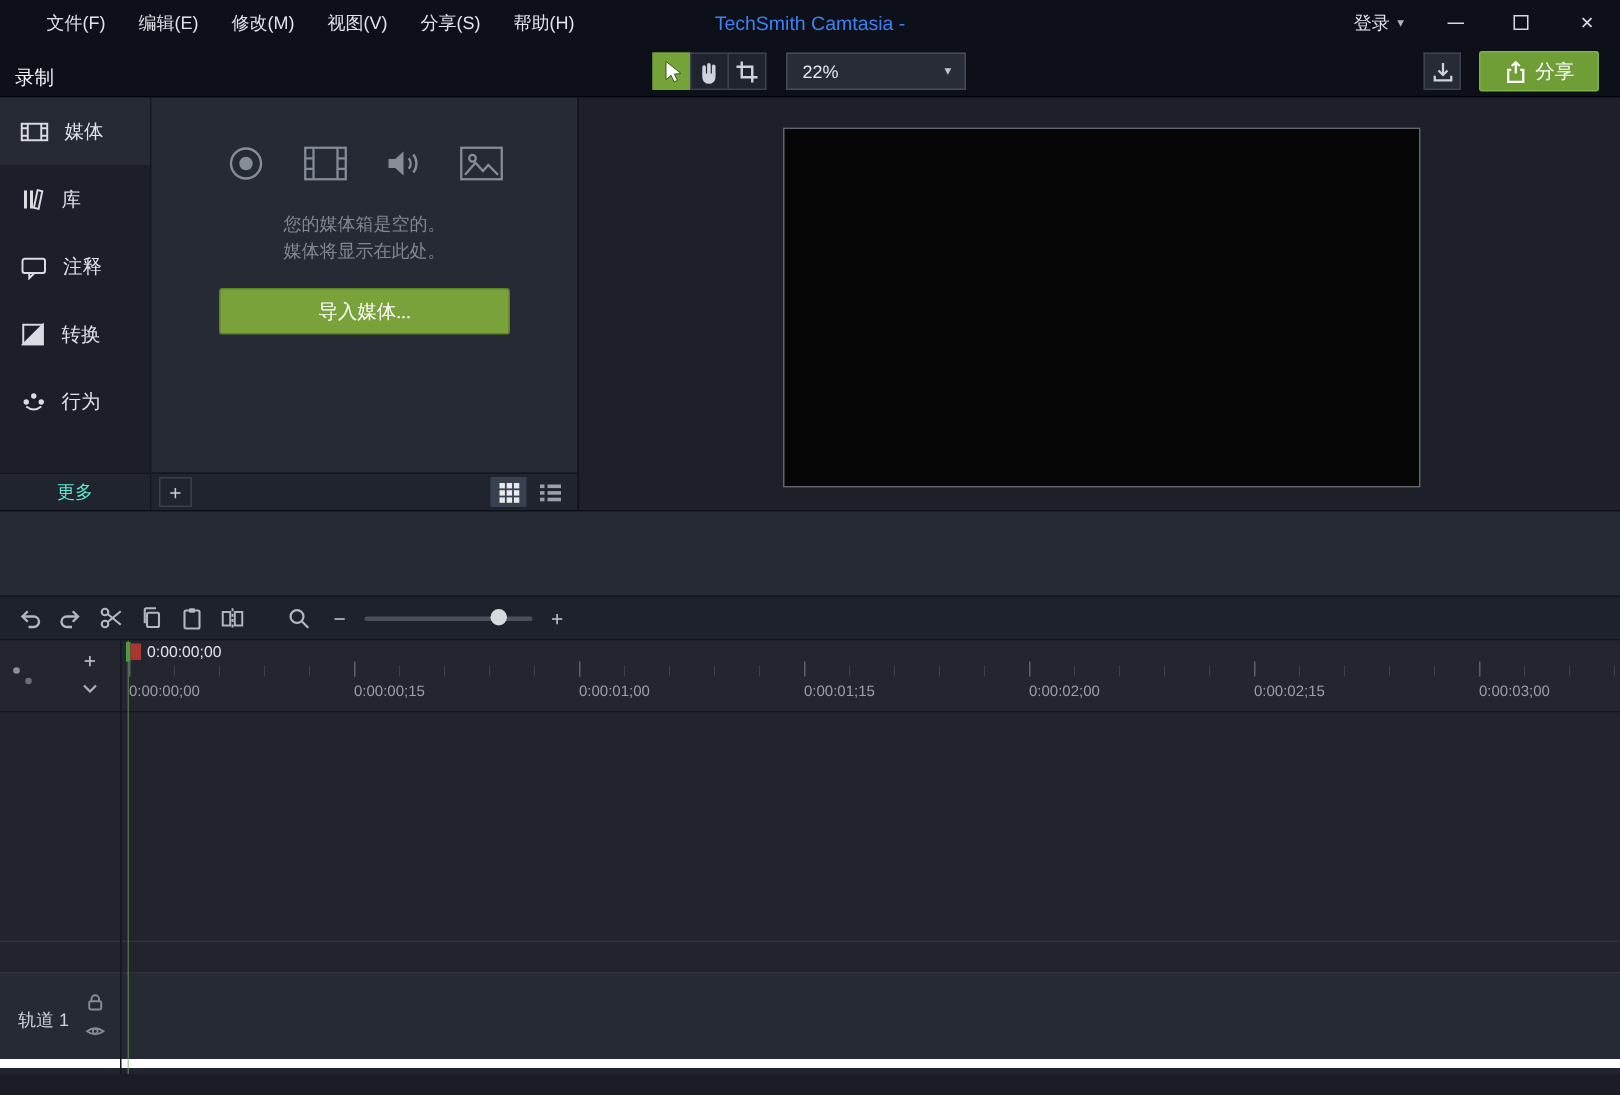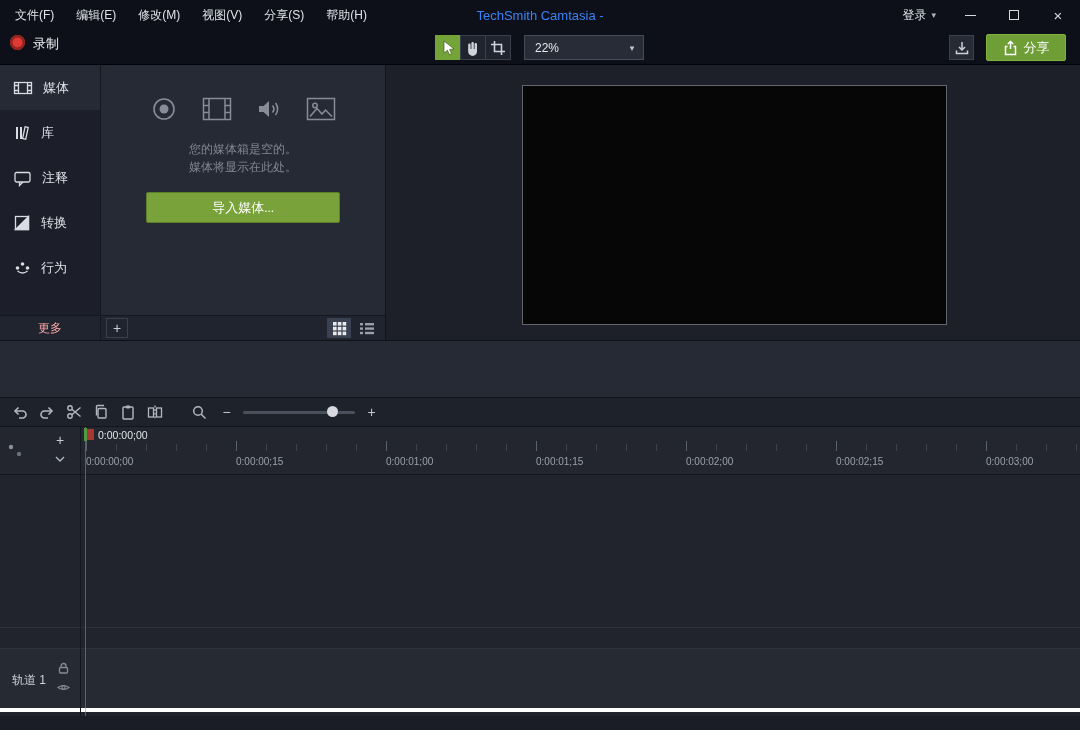--- a/index.html
+++ b/index.html
@@ -3,50 +3,50 @@
 <meta charset="utf-8">
 <style>
   * { margin:0; padding:0; box-sizing:border-box; }
   html,body { width:1080px; height:730px; }
   body { font-family:"Liberation Sans","DejaVu Sans",sans-serif; background:#20232c; color:#e8eaee; overflow:hidden; }
   .app { position:relative; width:1080px; height:730px; background:#20232c; }
   svg { display:block; }
 
   
   .titlebar { position:absolute; left:0; top:0; width:1080px; height:30px; background:#0d1019; display:flex; align-items:center; }
-  .menus { display:flex; padding-left:4px;justify-content:space-between; }
+  .menus { display:flex; padding-left:20px;justify-content:space-between; }
   .menu-item { font-size:12px; color:#dfe2e8; padding:0 11px; line-height:30px; }
   .win-title { position:absolute; left:0; right:0; text-align:center; font-size:13px; color:#3b82f6; pointer-events:none; }
   .tb-right { position:absolute; right:0; top:0; height:30px; display:flex; align-items:center; }
   .login { font-size:12px; color:#dfe2e8; padding:0 12px; display:flex; align-items:center; gap:5px; }
   .login .chev { font-size:9px; color:#aeb3bc; }
   .win-btn { width:44px; height:30px; display:flex; align-items:center; justify-content:center; }
   .glyph-min { width:11px; height:1px; background:#d6d9de; }
   .glyph-max { width:10px; height:10px; border:1px solid #d6d9de; }
   .glyph-close { font-size:15px; color:#d6d9de; line-height:1; }
 
   
   .toolbar { position:absolute; left:0; top:30px; width:1080px; height:35px; background:#0d1019; border-bottom:1px solid #000309; }
-  .record { position:absolute; left:10px; top:5px; height:25px; display:flex; align-items:flex-start; gap:8px; }
+  .record { position:absolute; left:10px; top:5px; height:25px; display:flex; align-items:center; gap:8px;flex-direction:column; }
   .rec-dot { width:15px; height:15px; border-radius:50%; background:#e03a34; box-shadow:inset 0 0 0 2.5px #8f2420; }
   .record-label { font-size:13px; color:#f0f2f5; }
   .tools { position:absolute; left:435px; top:5px; display:flex; }
   .tool { width:26px; height:25px; background:#20242e; border:1px solid #3a404c; display:flex; align-items:center; justify-content:center; margin-right:-1px; }
   .tool.selected { background:#74a338; border-color:#74a338; }
   .zoom-dd { position:absolute; left:524px; top:5px; width:120px; height:25px; background:#272c37; border:1px solid #454b58; display:flex; align-items:center; }
   .zoom-val { flex:1; padding-left:10px; font-size:12px; color:#e6e8ed; }
   .zoom-arrow { width:22px; text-align:center; color:#c3c8d0; font-size:9px; }
   .dl-btn { position:absolute; right:106px; top:5px; width:25px; height:25px; background:#262b36; border:1px solid #3c4350; display:flex; align-items:center; justify-content:center; }
   .share-btn { position:absolute; right:14px; top:4px; width:80px; height:27px; background:#6e9e35; border:1px solid #7fb23f; border-radius:2px; display:flex; align-items:center; justify-content:center; gap:6px; color:#fff; font-size:13px; }
 
   
   .sidebar { position:absolute; left:0; top:65px; width:100px; height:250px; background:#1c1f29; }
   .side-item { height:45px; display:flex; align-items:center; gap:10px; padding-left:13px; font-size:13px; color:#dfe2e8; }
   .side-item.selected { background:#262a35; }
-  .more-row { position:absolute; left:0; top:315px; width:100px; height:25px; background:#20242e; border-top:1px solid #141720; display:flex; align-items:center; justify-content:center; font-size:12px; color:#fca5a5; }
+  .more-row { position:absolute; left:0; top:315px; width:100px; height:25px; background:#20242e; border-top:1px solid #141720; display:flex; align-items:center; justify-content:center; font-size:12px; color:#5eead4; }
 
   
   .media-panel { position:absolute; left:100px; top:65px; width:285px; height:250px; background:#262a35; border-left:1px solid #141821; }
   .panel-header { height:38px; background:#181b24; display:flex; align-items:center; justify-content:center; font-size:13px; color:#e9ebef; }
   .empty-icons { margin-top:30px; display:flex; align-items:center; justify-content:center; gap:24px; }
   .empty-text { margin-top:17px; text-align:center; font-size:12px; line-height:18px; color:#818793; }
   .import-btn { display:block; margin:16px auto 0; width:194px; height:31px; background:#79a23a; color:#fff; font-size:13px; border:1px solid #5d7f2a; border-radius:2px; font-family:Liberation Serif, serif; }
   .panel-strip { position:absolute; left:100px; top:315px; width:285px; height:25px; background:#20242e; border-top:1px solid #141720; border-left:1px solid #141821; display:flex; align-items:center; }
   .strip-plus { width:22px; height:20px; margin-left:5px; border:1px solid #3a404c; color:#c9cdd4; font-size:14px; display:flex; align-items:center; justify-content:center; }
   .strip-views { margin-left:auto; margin-right:6px; display:flex; gap:4px; align-items:center; }
@@ -85,21 +85,21 @@
   .gutter-dots { position:absolute; left:6px; top:14px; }
   .add-track-btn { position:absolute; left:50px; top:4px; width:20px; height:17px; display:flex; align-items:center; justify-content:center; font-size:14px; color:#c6cad2; }
   .collapse-btn { position:absolute; left:52px; top:25px; width:16px; height:14px; display:flex; align-items:center; justify-content:center; }
   .ruler { position:absolute; left:80px; top:427px; width:1000px; height:48px; background:#23262f; border-bottom:1px solid #14171f; overflow:hidden; }
   .minor-ticks { position:absolute; left:6px; right:0; top:17px; height:7px;
     background:repeating-linear-gradient(90deg,#3c424d 0,#3c424d 1px,transparent 1px,transparent 30px); }
   .major-tick { position:absolute; top:14px; width:1px; height:10px; background:#5a616d; }
   .ruler-label { position:absolute; top:29px; font-size:10px; color:#9aa0ab; white-space:nowrap; }
   .tracks { position:absolute; left:0; top:475px; width:1080px; height:241px; background:#21242d; }
   .hline627 { position:absolute; left:0; top:627px; width:1080px; height:1px; background:#2d313b; }
-  .track-band { position:absolute; left:0; top:648px; width:1080px; height:64px; background:#262a33; border-top:1px solid #2f333d; border-bottom:4px solid #ffffff; }
+  .track-band { position:absolute; left:0; top:648px; width:1080px; height:64px; background:#262a33; border-top:1px solid #2f333d; border-bottom:6px solid #ffffff; }
   .track-name { position:absolute; left:12px; top:0; height:62px; line-height:62px; font-size:12px; color:#ced2d9; }
   .track-icons { position:absolute; left:57px; top:13px; display:flex; flex-direction:column; gap:9px; align-items:center; }
   .vline80 { position:absolute; left:80px; top:427px; width:1px; height:289px; background:#14171f; }
   .playhead-line { position:absolute; left:85px; top:427px; width:1px; height:289px; background:rgba(120,165,95,0.55); }
   .playhead-head { position:absolute; left:84px; top:428px; width:3px; height:13px; background:#4f9b43; }
   .playhead-marker { position:absolute; left:87px; top:429px; width:7px; height:11px; background:#a93731; }
   .playhead-label { position:absolute; left:98px; top:429px; font-size:10.5px; color:#dfe3e9; white-space:nowrap; }
   .hscroll { position:absolute; left:0; top:716px; width:1080px; height:14px; background:#1a1d25; }
 </style>
 </head>

